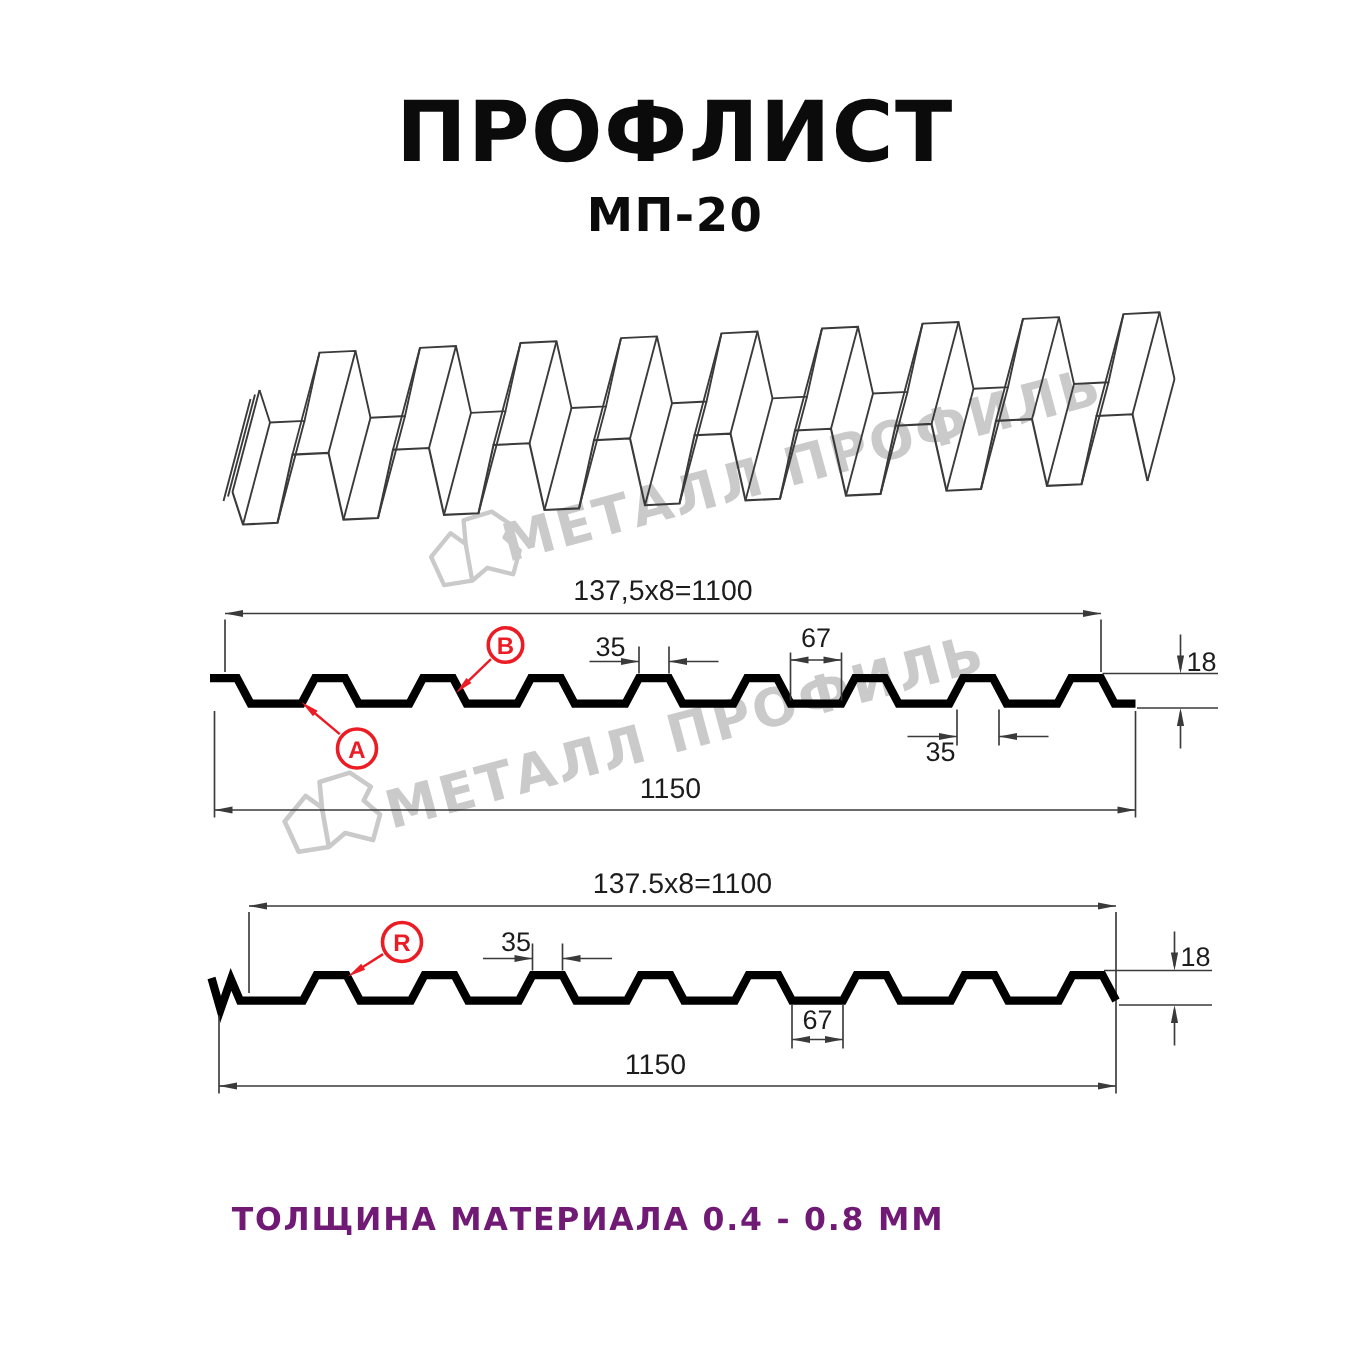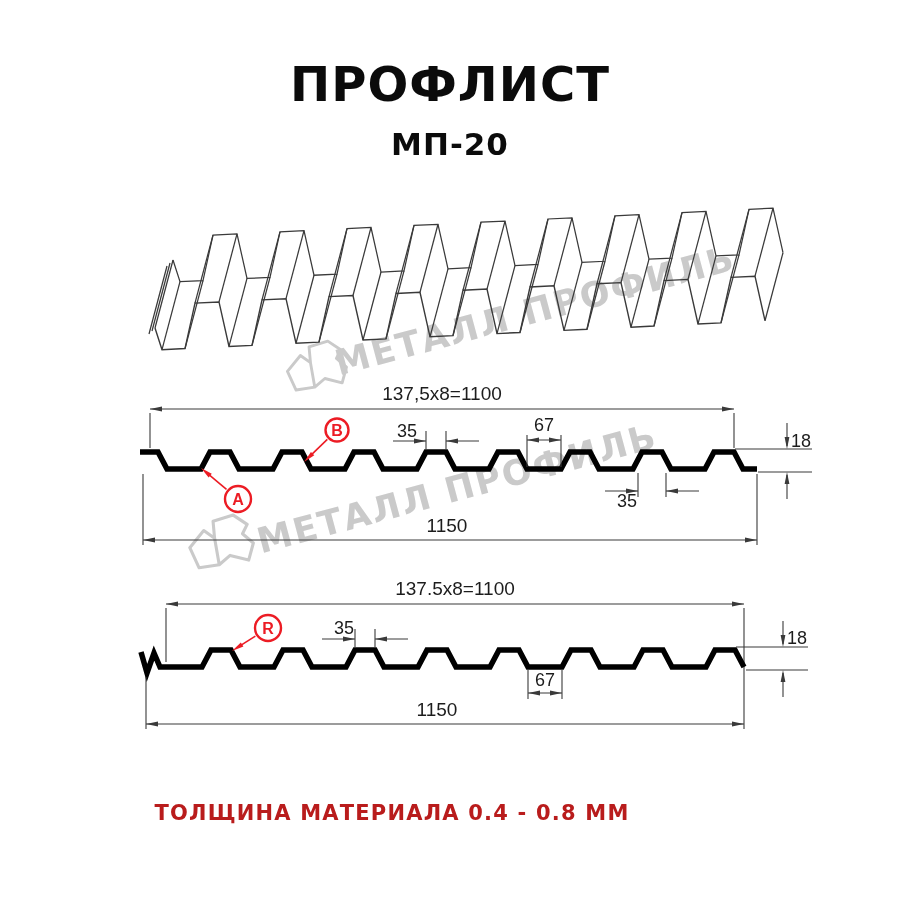--- a/index.html
+++ b/index.html
@@ -1,22 +1,22 @@
 <!DOCTYPE html>
 <html><head>
 <meta charset="utf-8">
 <style>
   html,body{margin:0;padding:0;background:#ffffff;}
   body{width:900px;height:900px;position:relative;overflow:hidden;
        font-family:"DejaVu Sans","Liberation Sans",sans-serif;}
   .hdr{position:absolute;left:0;width:900px;text-align:center;color:#0b0b0b;z-index:3;}
-  #title{top:56px;font-size:48px;font-weight:bold;letter-spacing:1px;}
+  #title{top:56px;font-size:56px;font-weight:bold;letter-spacing:1px;}
   #subtitle{top:126px;font-size:31px;font-weight:600;letter-spacing:1px;}
   #footer{position:absolute;left:0;top:801px;width:784px;text-align:center;
-          font-size:21px;font-weight:bold;letter-spacing:1.2px;color:#b91c1c;z-index:3;}
+          font-size:21px;font-weight:bold;letter-spacing:1.2px;color:#701a75;z-index:3;}
   .wm-text{position:absolute;white-space:nowrap;font-weight:bold;font-size:35px;
            letter-spacing:2px;color:#cacaca;transform-origin:0 50%;
            transform:rotate(-15deg);z-index:1;}
   .wm-logo{position:absolute;z-index:1;}
   #drawing{position:absolute;left:0;top:0;z-index:2;}
 </style>
 </head>
 <body>
 
 <div class="hdr" id="title">ПРОФЛИСТ</div>

